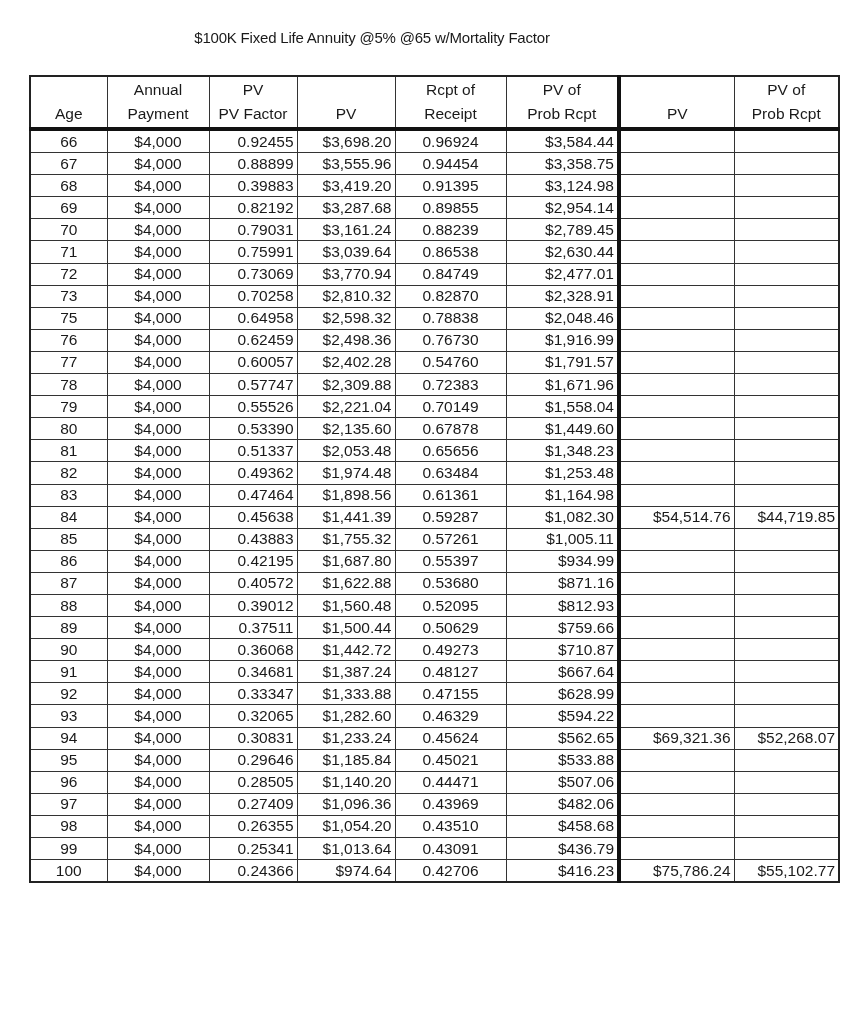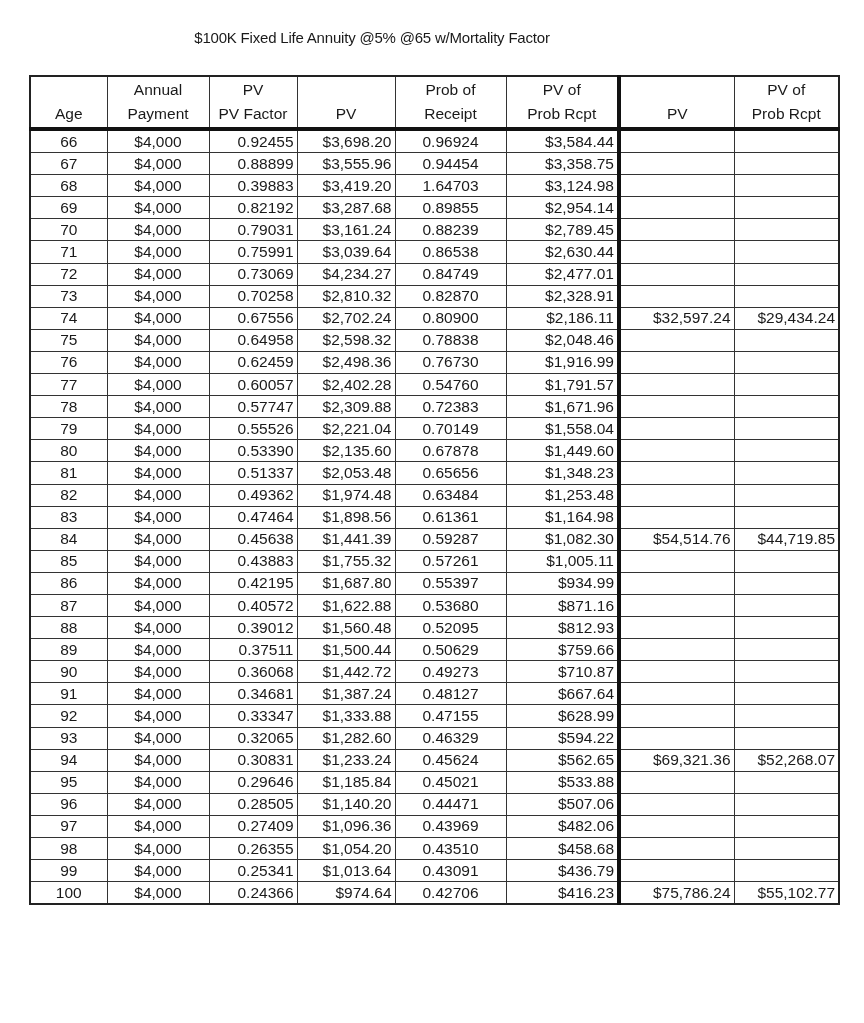--- a/index.html
+++ b/index.html
@@ -93,21 +93,21 @@
       </th>
       <th>
         <span class="hline">PV</span>
           <span class="hline">PV Factor</span>
       </th>
       <th>
         <span class="hline"></span>
           <span class="hline">PV</span>
       </th>
       <th>
-        <span class="hline">Prob of</span>
+        <span class="hline">Rcpt of</span>
           <span class="hline">Receipt</span>
       </th>
       <th>
         <span class="hline">PV of</span>
           <span class="hline">Prob Rcpt</span>
       </th>
       <th class="thick-left">
         <span class="hline"></span>
           <span class="hline">PV</span>
       </th>
@@ -136,21 +136,21 @@
         <td class="c">0.94454</td>
         <td class="r">$3,358.75</td>
         <td class="r thick-left"></td>
         <td class="r"></td>
       </tr>
       <tr>
         <td class="c">68</td>
         <td class="c">$4,000</td>
         <td class="r">0.39883</td>
         <td class="r">$3,419.20</td>
-        <td class="c">1.64703</td>
+        <td class="c">0.91395</td>
         <td class="r">$3,124.98</td>
         <td class="r thick-left"></td>
         <td class="r"></td>
       </tr>
       <tr>
         <td class="c">69</td>
         <td class="c">$4,000</td>
         <td class="r">0.82192</td>
         <td class="r">$3,287.68</td>
         <td class="c">0.89855</td>
@@ -175,45 +175,35 @@
         <td class="r">$3,039.64</td>
         <td class="c">0.86538</td>
         <td class="r">$2,630.44</td>
         <td class="r thick-left"></td>
         <td class="r"></td>
       </tr>
       <tr>
         <td class="c">72</td>
         <td class="c">$4,000</td>
         <td class="r">0.73069</td>
-        <td class="r">$4,234.27</td>
+        <td class="r">$3,770.94</td>
         <td class="c">0.84749</td>
         <td class="r">$2,477.01</td>
         <td class="r thick-left"></td>
         <td class="r"></td>
       </tr>
       <tr>
         <td class="c">73</td>
         <td class="c">$4,000</td>
         <td class="r">0.70258</td>
         <td class="r">$2,810.32</td>
         <td class="c">0.82870</td>
         <td class="r">$2,328.91</td>
         <td class="r thick-left"></td>
         <td class="r"></td>
-      </tr>
-      <tr>
-        <td class="c">74</td>
-        <td class="c">$4,000</td>
-        <td class="r">0.67556</td>
-        <td class="r">$2,702.24</td>
-        <td class="c">0.80900</td>
-        <td class="r">$2,186.11</td>
-        <td class="r thick-left">$32,597.24</td>
-        <td class="r">$29,434.24</td>
       </tr>
       <tr>
         <td class="c">75</td>
         <td class="c">$4,000</td>
         <td class="r">0.64958</td>
         <td class="r">$2,598.32</td>
         <td class="c">0.78838</td>
         <td class="r">$2,048.46</td>
         <td class="r thick-left"></td>
         <td class="r"></td>

